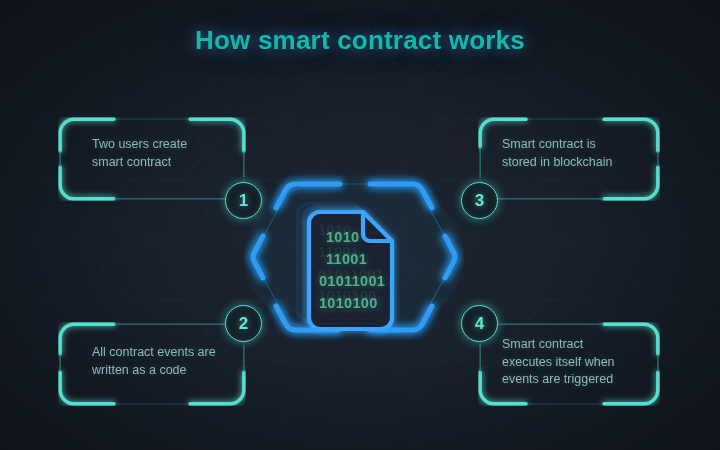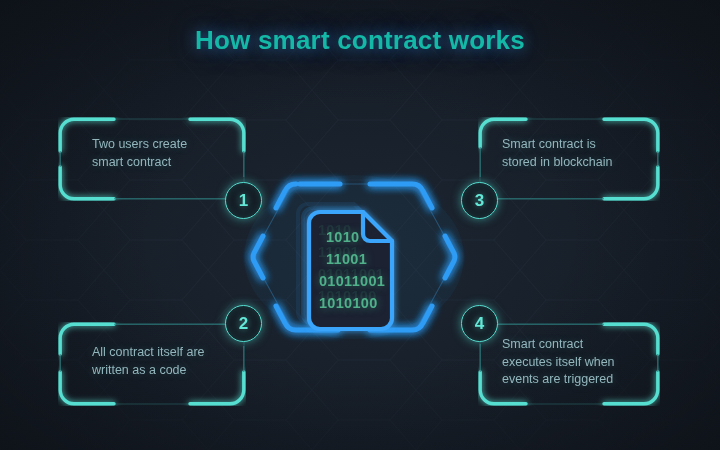--- a/index.html
+++ b/index.html
@@ -194,21 +194,21 @@
         <path d="M 2.2 50 L 2.2 68 A 14 14 0 0 0 16 81.8 L 56 81.8"></path>
 
         <path d="M 132 81.8 L 172 81.8 A 14 14 0 0 0 185.8 68 L 185.8 50"></path>
       </g>
       <g stroke="#2d7f80" stroke-width="1.1" fill="none" opacity=".85">
         <path d="M 2.2 32 L 2.2 50"></path>
         <path d="M 185.8 24 L 185.8 50"></path>
         <path d="M 56 2.2 L 168 2.2"></path>
       </g>
     </svg>
-    <div class="txt" style="top:22px;">All contract itself are
+    <div class="txt" style="top:22px;">All contract events are
 written as a code</div>
   </div>
   <div class="badge" style="left:225px;top:305px;">
     <span>2</span>
   </div>
 
   <div class="box b4" style="left:478px;top:322px;width:182px;height:84px;">
     <svg class="frame" width="182" height="84" viewBox="0 0 182 84">
       <defs>
         <filter id="gl4" x="-60%" y="-60%" width="220%" height="220%">

